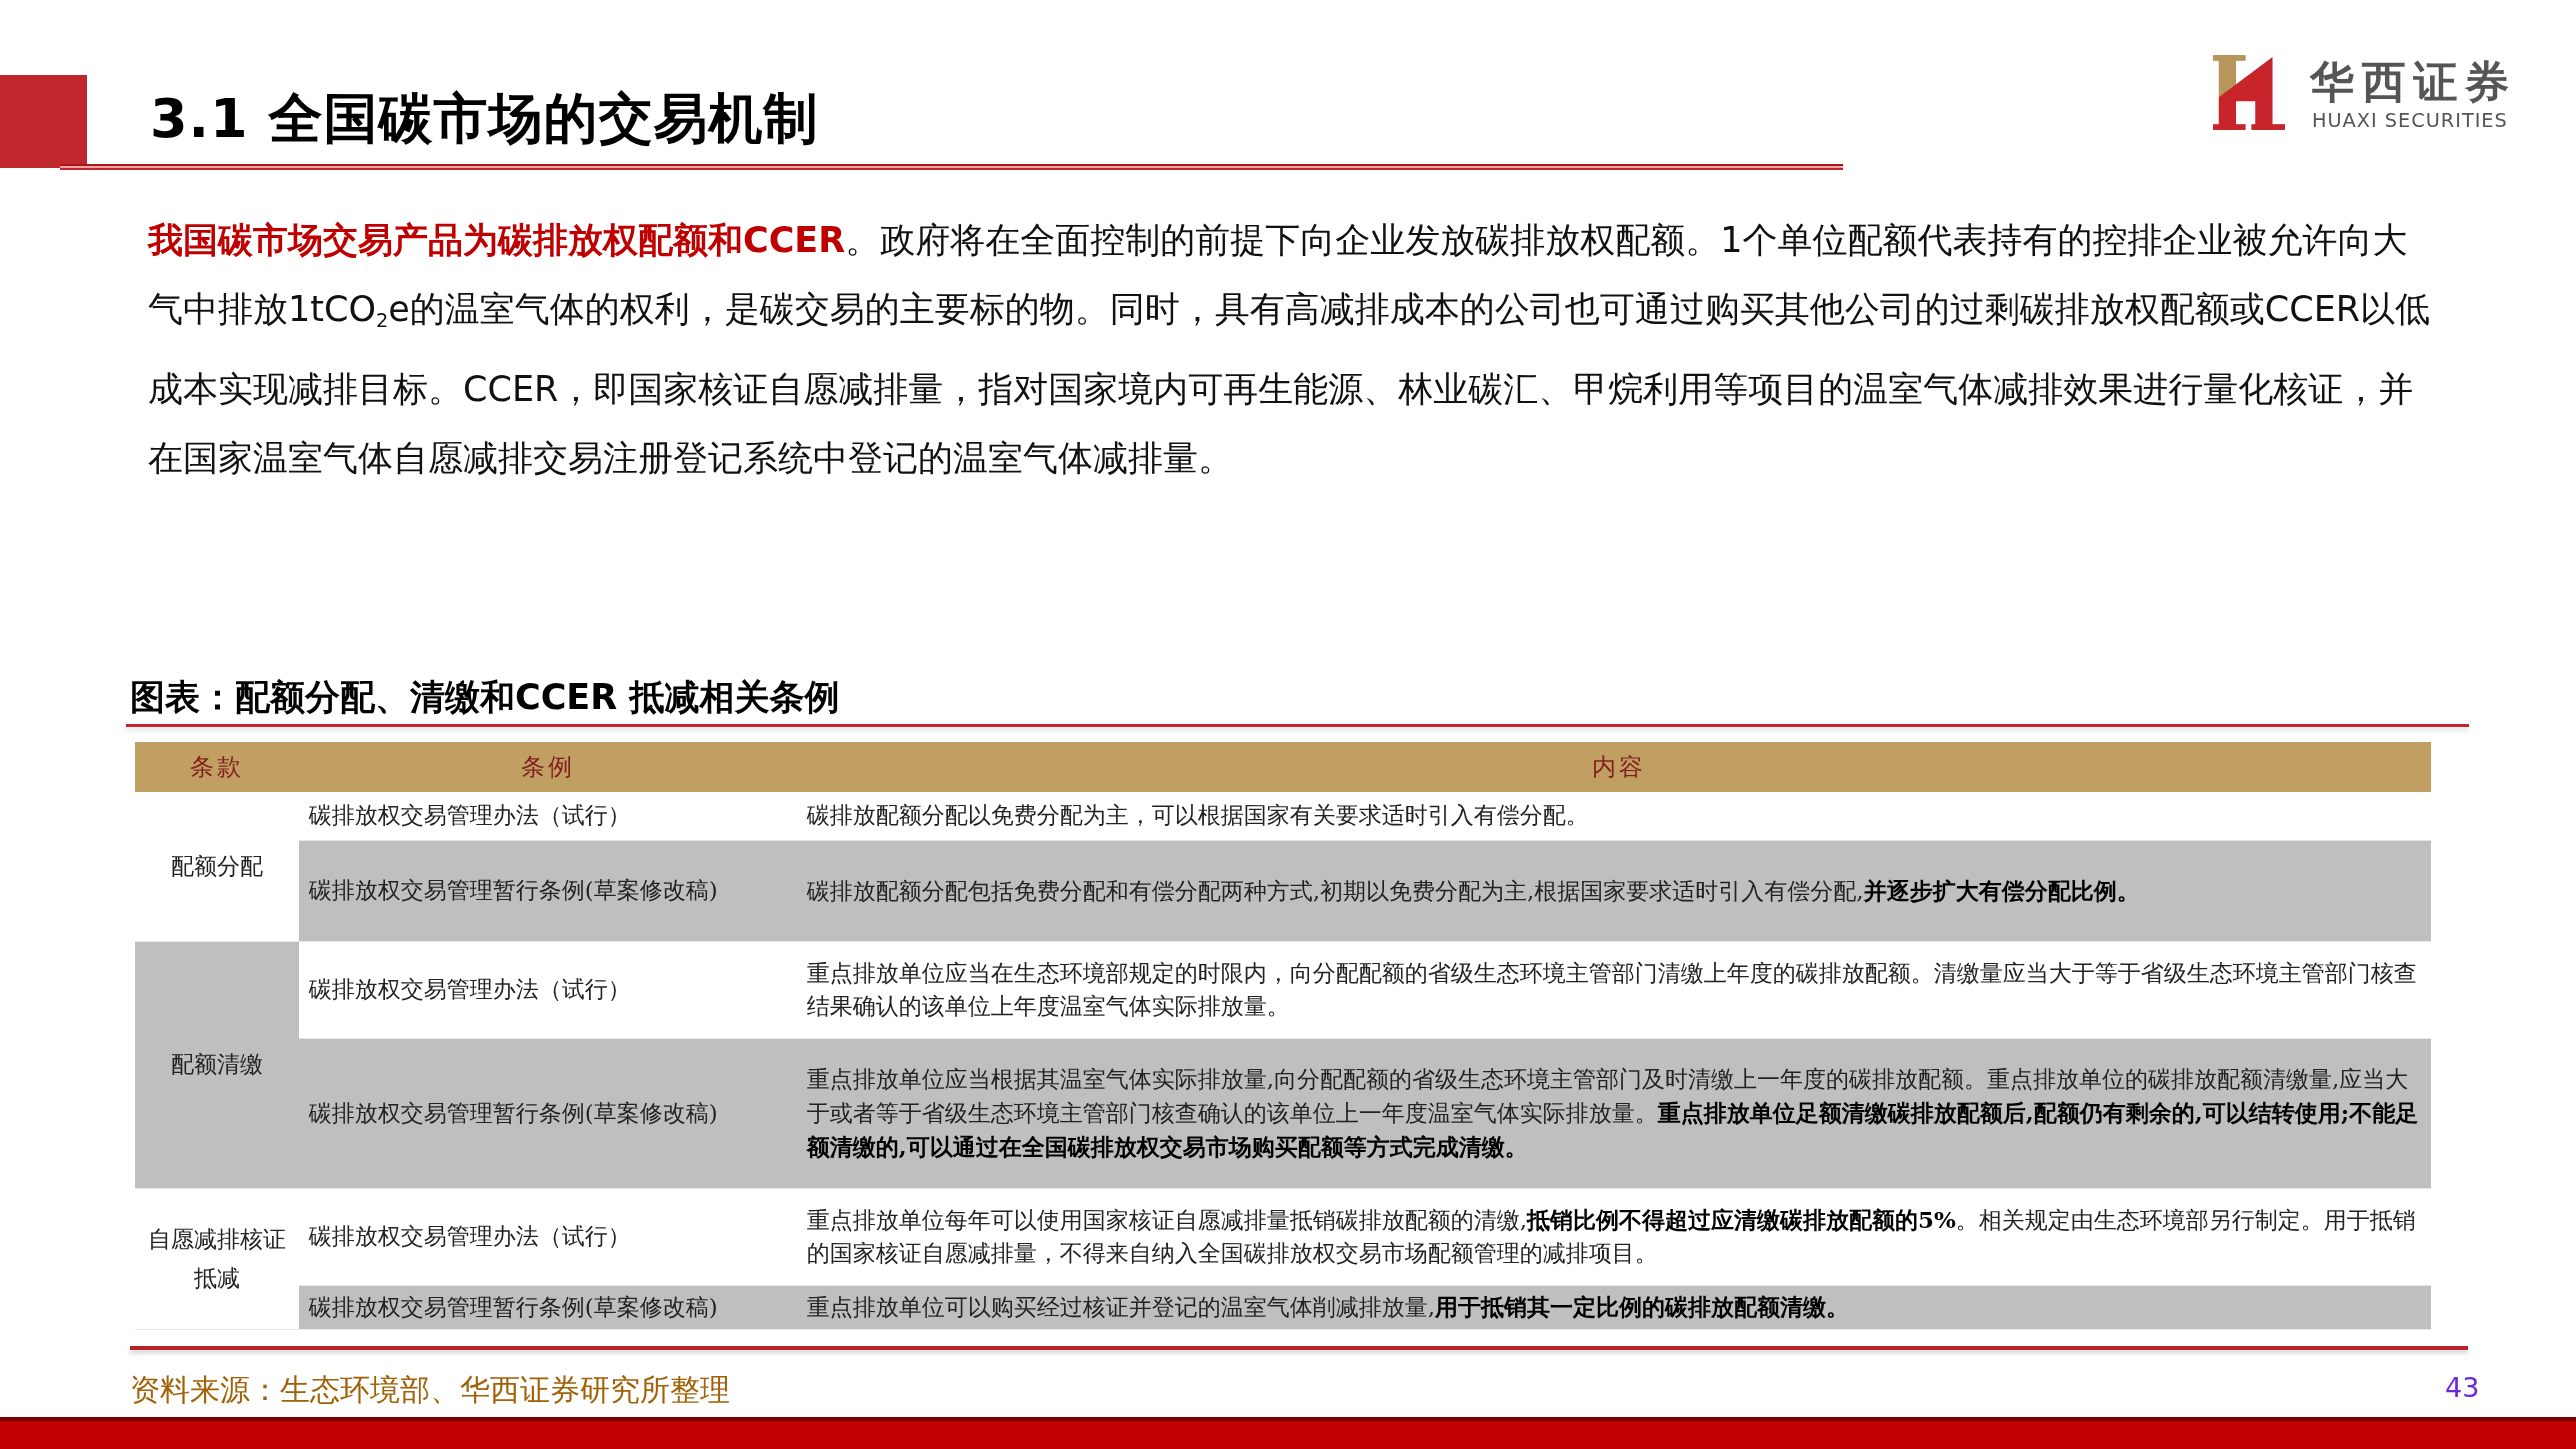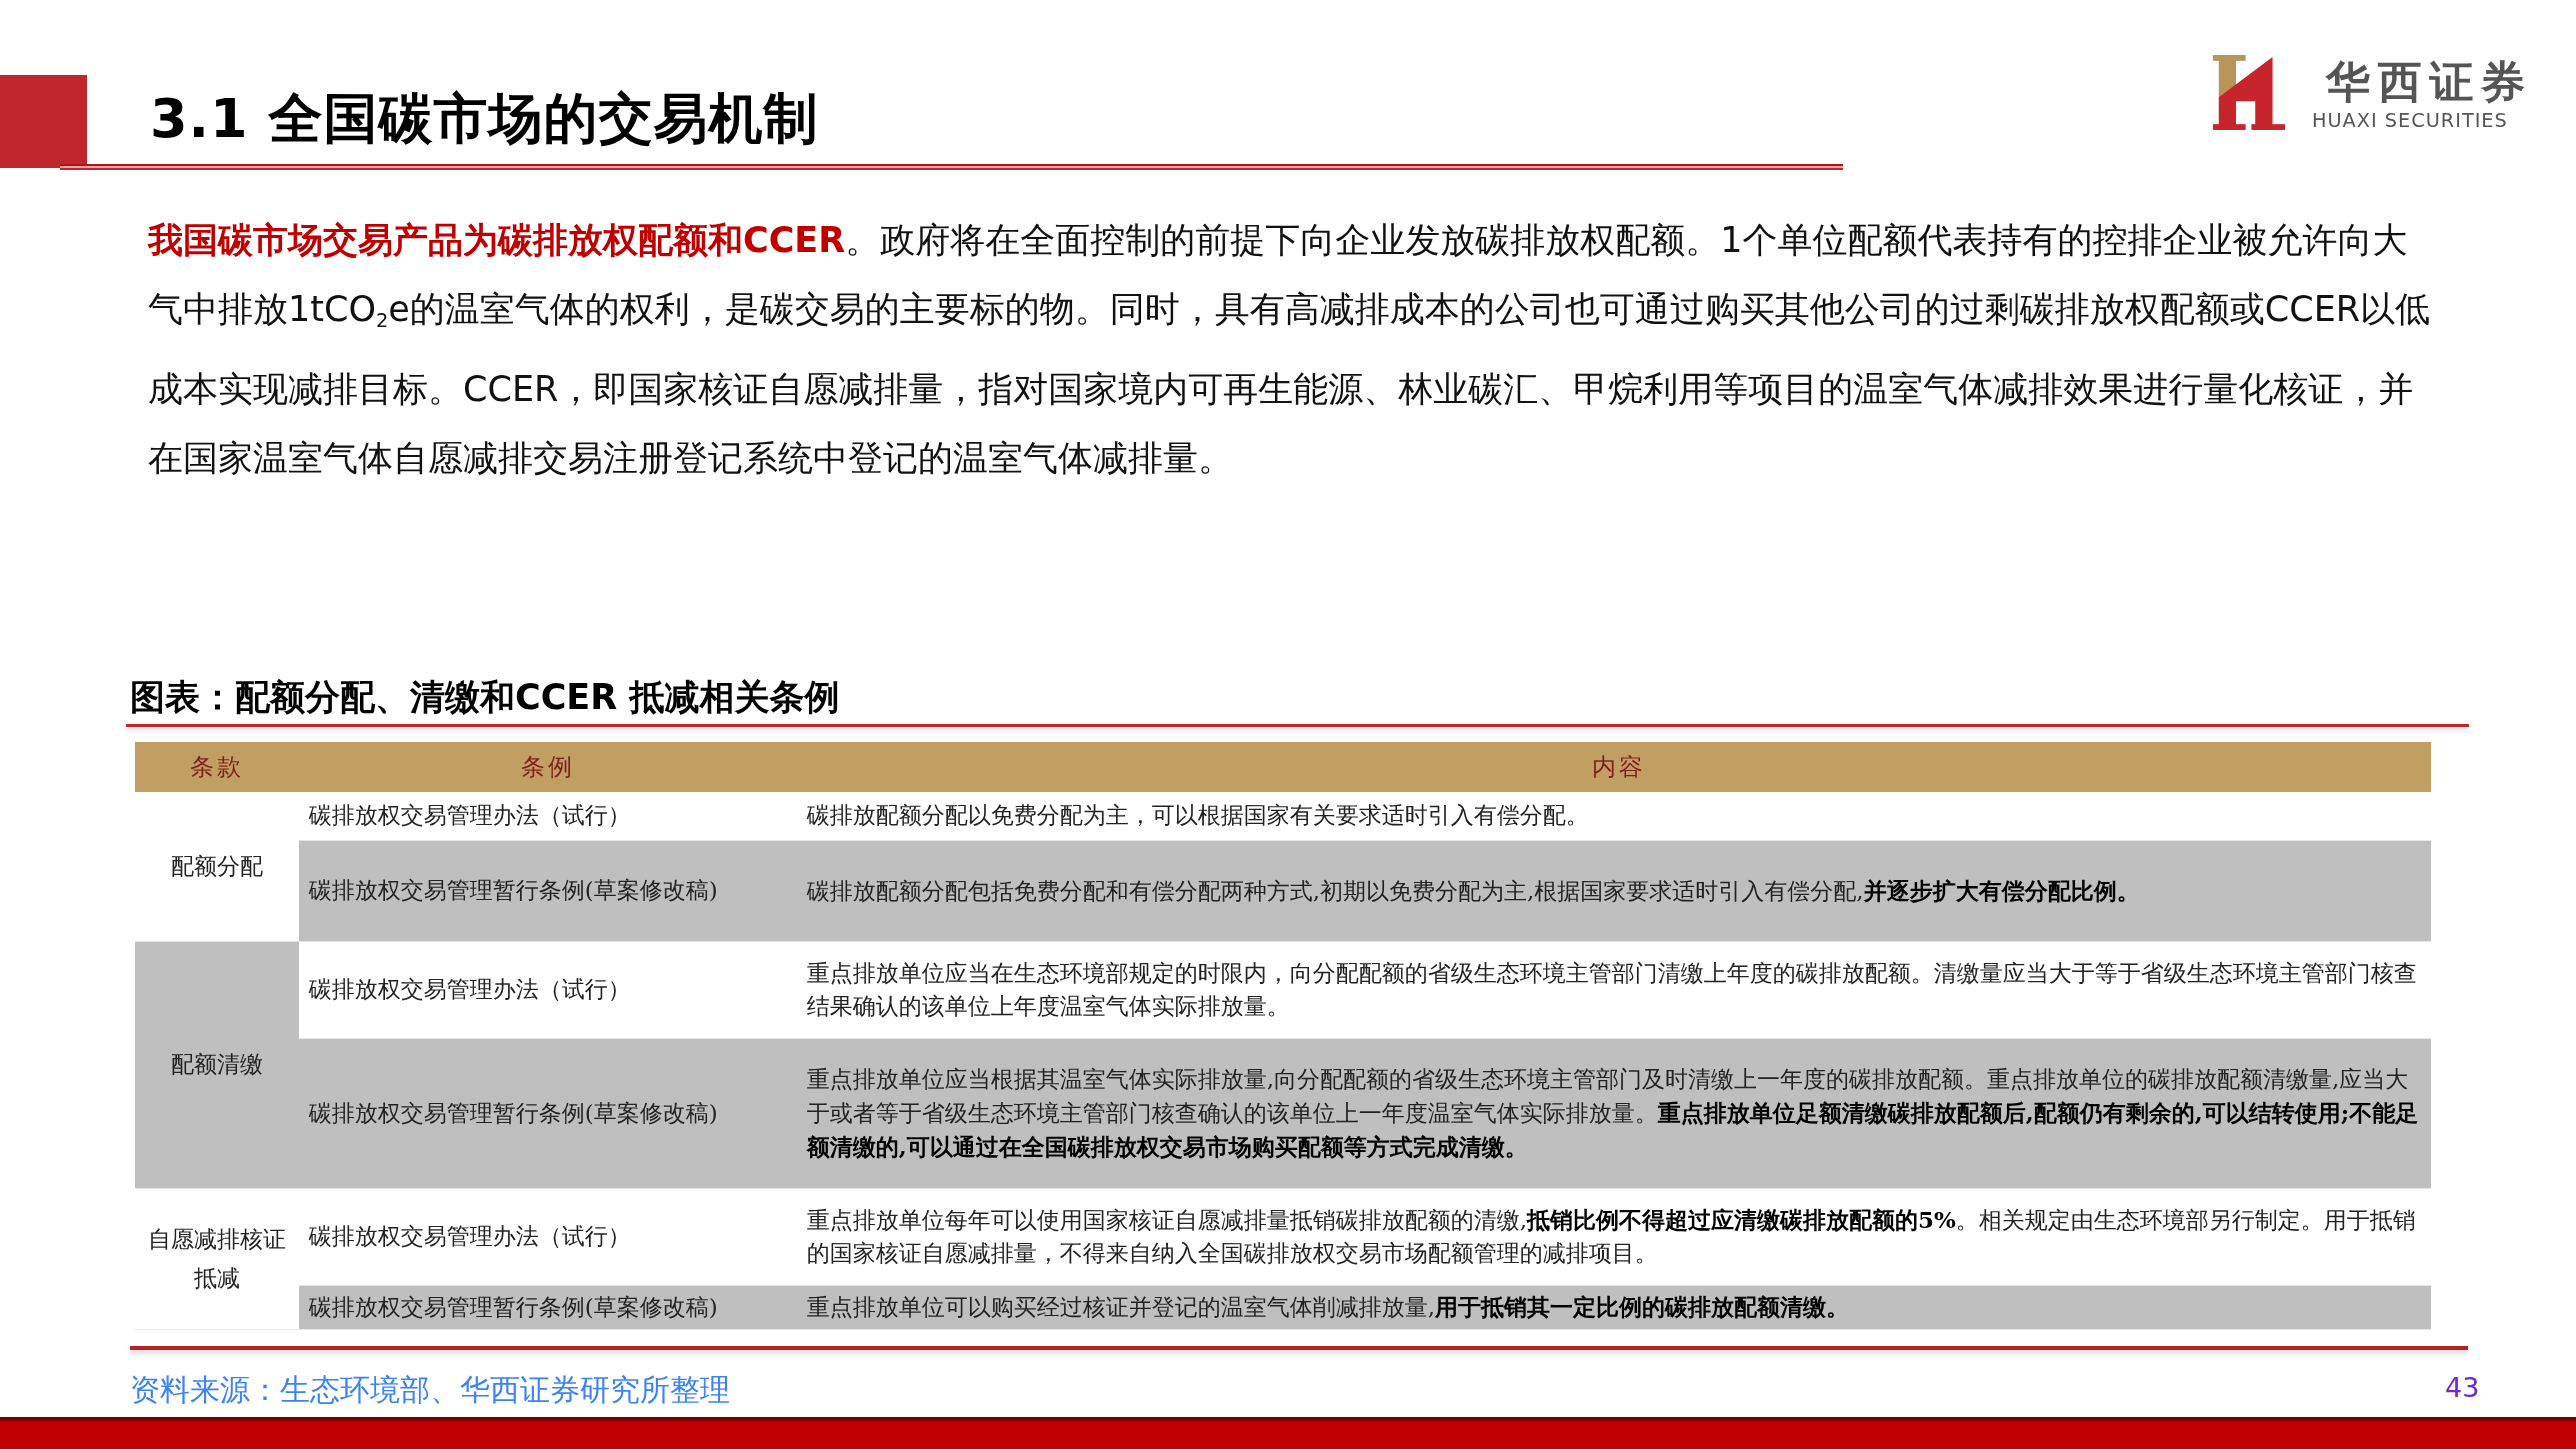--- a/index.html
+++ b/index.html
@@ -6,21 +6,21 @@
   html, body { width: 2576px; height: 1449px; background: #ffffff; overflow: hidden; }
   body { position: relative; font-family: "DejaVu Sans", "Liberation Sans", sans-serif; color: #111; }
 
   .red-block { position: absolute; left: 0; top: 75px; width: 87px; height: 93px; background: #c0272d; }
   .page-title { position: absolute; left: 150px; top: 83px; font-size: 54px; font-weight: bold; color: #000; letter-spacing: 1px; white-space: nowrap; }
   .title-rule { position: absolute; left: 60px; top: 164px; width: 1783px; height: 5.8px;
     background: linear-gradient(to bottom, #a8171d 0, #a8171d 1.9px, #f4a3a3 1.9px, #f4a3a3 3.9px, #c0272d 3.9px, #c0272d 5.8px); }
 
   .logo { position: absolute; left: 2213px; top: 53px; width: 358px; height: 82px; }
   .logo-mark { position: absolute; left: 0; top: 1.9px; width: 72px; height: 75px; }
-  .logo-cn { position: absolute; left: 97px; top: 0px; font-family: "DejaVu Serif", "Liberation Serif", serif; font-size: 44px; color: #555; letter-spacing: 7.7px; white-space: nowrap; font-weight: bold; margin-left: 16px; }
+  .logo-cn { position: absolute; left: 97px; top: 0px; font-family: "DejaVu Serif", "Liberation Serif", serif; font-size: 44px; color: #555; letter-spacing: 7.7px; white-space: nowrap; font-weight: bold; }
   .logo-en { position: absolute; left: 99px; top: 56px; font-size: 19.3px; color: #555; letter-spacing: 1px; white-space: nowrap; }
 
   .body-text { position: absolute; left: 140px; top: 198px; width: 2300px; font-size: 35px; line-height: 69px; color: #111; }
   .body-text p { margin: 8px; }
   .hl { color: #c00000; font-weight: bold; }
   sub { font-size: 19.3px; vertical-align: -5.8px; }
 
   .fig-caption { position: absolute; left: 130px; top: 674px; font-size: 35px; font-weight: bold; color: #000; white-space: nowrap; }
   .caption-rule { position: absolute; left: 126px; top: 724px; width: 2343px; height: 2.9px; background: #c0272d; box-shadow: 0 2.9px 4.8px rgba(0,0,0,0.15); }
 
@@ -28,21 +28,21 @@
     font-family: "DejaVu Serif", "Liberation Serif", serif; font-size: 23px; color: #222; }
   table.rules th { background: #c19f63; color: #7f1d1d; font-weight: normal; height: 50px; font-size: 24px; text-align: center; letter-spacing: 2.9px; }
   table.rules td { vertical-align: middle; padding: 0 9.7px; line-height: 33px; border-bottom: 1.9px solid #e6e6e6; }
   .c1 { width: 164px; text-align: center; }
   .c2 { width: 498px; white-space: nowrap; }
   .c3 { padding-left: 9.7px; }
   .white { background: #ffffff; }
   .gray { background: #bfbfbf; }
   td b { font-weight: bold; color: #000; }
 
-  .source { position: absolute; left: 130px; top: 1370px; font-size: 30px; color: #3b82f6; white-space: nowrap; }
+  .source { position: absolute; left: 130px; top: 1370px; font-size: 30px; color: #a16207; white-space: nowrap; }
   .page-num { position: absolute; left: 2445px; top: 1372px; font-size: 27px; color: #6d28d9; }
   .footer-rule { position: absolute; left: 130px; top: 1346px; width: 2338px; height: 3.9px; background: #b3232a; box-shadow: 0 2.9px 4.8px rgba(0,0,0,0.2); }
   .footer-bar { position: absolute; left: 0; top: 1417px; width: 2576px; height: 33px; background: #c00000; border-top: 4.8px solid #7a0000; }
 </style>
 </head>
 <body>
 
 <div class="red-block"></div>
 <div class="page-title">3.1 全国碳市场的交易机制</div>
 <div class="title-rule"></div>

